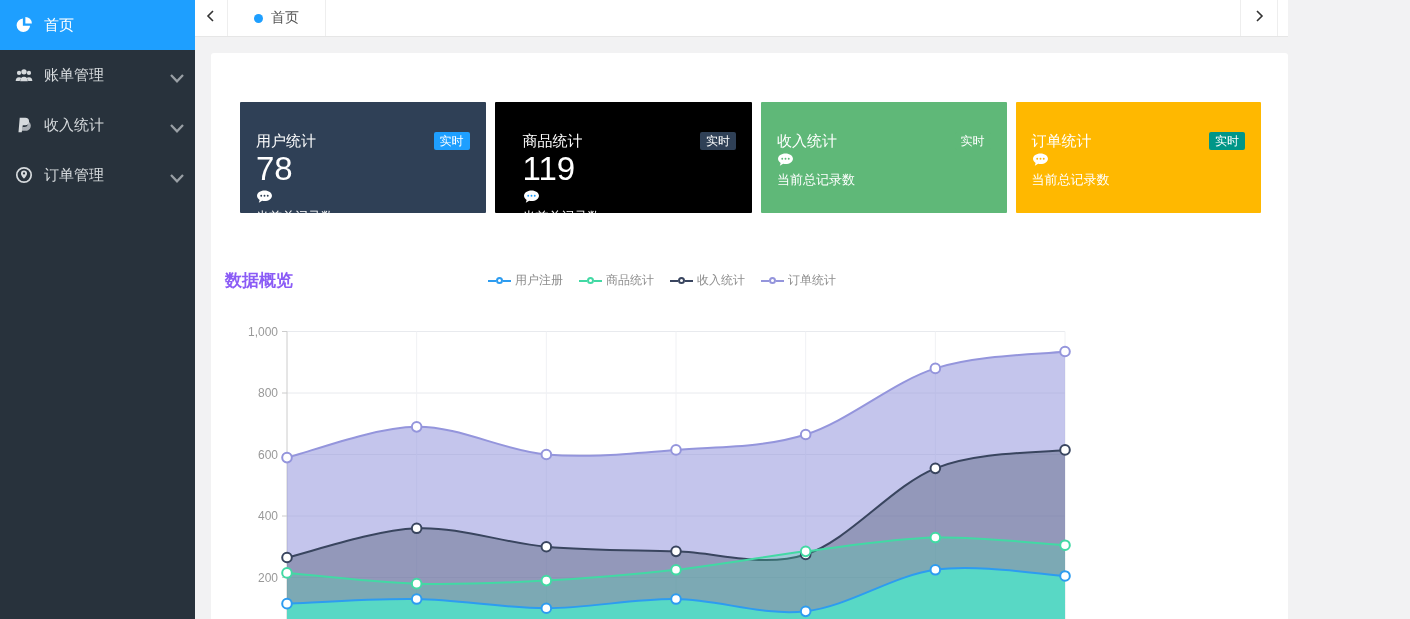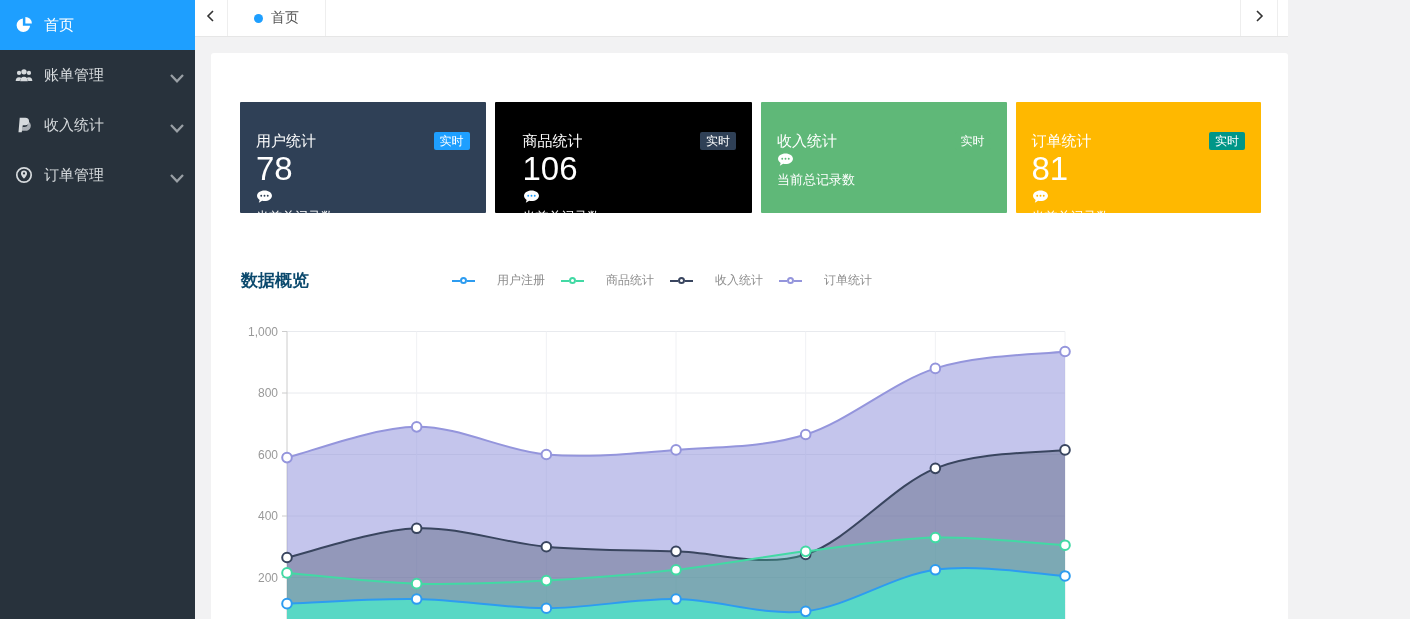--- a/index.html
+++ b/index.html
@@ -43,26 +43,26 @@
   .stat-card { flex:1; height:111px; border-radius:1px; padding:13px 16px 0 16px; color:#fff; }
   .stat-head { display:flex; align-items:flex-start; justify-content:space-between;margin-top:17px; }
   .stat-title { font-size:15px; line-height:18px; }
   .stat-badge { font-size:12px; line-height:14px; padding:2px 6px; border-radius:2px; color:#fff; }
   .stat-value { font-size:33px; line-height:36px; margin-top:1px; font-weight:400; }
   .stat-bubble { width:17px; height:14px; margin-top:3px; }
   .stat-bubble .bdot { fill:var(--card-bg,#888); }
   .stat-note { font-size:13px; line-height:16px; margin-top:1px; }
 
   .overview-row { position:relative; margin:56px 0 0 14px; height:24px; width:874px; }
-  .overview-title { position:absolute; left:16px; top:0; font-size:17px; font-weight:bold; color:#0c4a6e; }
+  .overview-title { position:absolute; left:0; top:0; font-size:17px; font-weight:bold; color:#8b5cf6; }
   .legend { position:absolute; left:0; right:0; top:3px; display:flex; justify-content:center; gap:16px; }
   .legend-item { display:inline-flex; align-items:center; cursor:pointer; }
   .lg-line { width:8px; height:2px; }
   .lg-circle { width:7px; height:7px; border:2px solid; border-radius:50%; background:#fff; }
-  .lg-label { font-size:12px; color:#8c8c8c; margin-left:22px; }
+  .lg-label { font-size:12px; color:#8c8c8c; margin-left:4px; }
 
   .chart-wrap { margin:32px 0 0 14px; width:874px; height:296px; position:relative; }
   svg text { font-family:"Liberation Sans","DejaVu Sans",sans-serif; }
 </style>
 </head>
 <body>
 
 <div class="app">
 
   <div class="sidebar side-menu">
@@ -173,21 +173,21 @@
                 <circle class="bdot" cx="12" cy="6.2" r="1"></circle>
             </svg>
             <div class="stat-note">当前总记录数</div>
           </div>
 
           <div class="stat-card" style="background: #000000; padding-left: 28px; --card-bg: #1E9FFF;">
             <div class="stat-head">
               <span class="stat-title">商品统计</span>
               <span class="stat-badge" style="background: rgb(47, 64, 86); --card-bg: #2F4056;">实时</span>
             </div>
-            <div class="stat-value">106</div>
+            <div class="stat-value">119</div>
             <svg class="stat-bubble" viewBox="0 0 17 15">
               <path d="M8.5 0.5 C13 0.5 16.5 3 16.5 6.2 C16.5 9.4 13 11.9 8.5 11.9 C7.6 11.9 6.8 11.8 6 11.6 L2.4 13.6 L3.3 10.7 C1.6 9.6 0.5 8 0.5 6.2 C0.5 3 4 0.5 8.5 0.5 Z" fill="#fff"></path>
               <circle class="bdot" cx="5" cy="6.2" r="1"></circle>
                 <circle class="bdot" cx="8.5" cy="6.2" r="1"></circle>
                 <circle class="bdot" cx="12" cy="6.2" r="1"></circle>
             </svg>
             <div class="stat-note">当前总记录数</div>
           </div>
 
           <div class="stat-card" style="background: rgb(95, 184, 120); --card-bg: #5FB878;">
@@ -202,21 +202,20 @@
                 <circle class="bdot" cx="12" cy="6.2" r="1"></circle>
             </svg>
             <div class="stat-note">当前总记录数</div>
           </div>
 
           <div class="stat-card" style="background: rgb(255, 184, 0); --card-bg: #FFB800;">
             <div class="stat-head">
               <span class="stat-title">订单统计</span>
               <span class="stat-badge" style="background: rgb(0, 150, 136); --card-bg: #009688;">实时</span>
             </div>
-            <div class="stat-value">81</div>
             <svg class="stat-bubble" viewBox="0 0 17 15">
               <path d="M8.5 0.5 C13 0.5 16.5 3 16.5 6.2 C16.5 9.4 13 11.9 8.5 11.9 C7.6 11.9 6.8 11.8 6 11.6 L2.4 13.6 L3.3 10.7 C1.6 9.6 0.5 8 0.5 6.2 C0.5 3 4 0.5 8.5 0.5 Z" fill="#fff"></path>
               <circle class="bdot" cx="5" cy="6.2" r="1"></circle>
                 <circle class="bdot" cx="8.5" cy="6.2" r="1"></circle>
                 <circle class="bdot" cx="12" cy="6.2" r="1"></circle>
             </svg>
             <div class="stat-note">当前总记录数</div>
           </div>
         </div>
 

